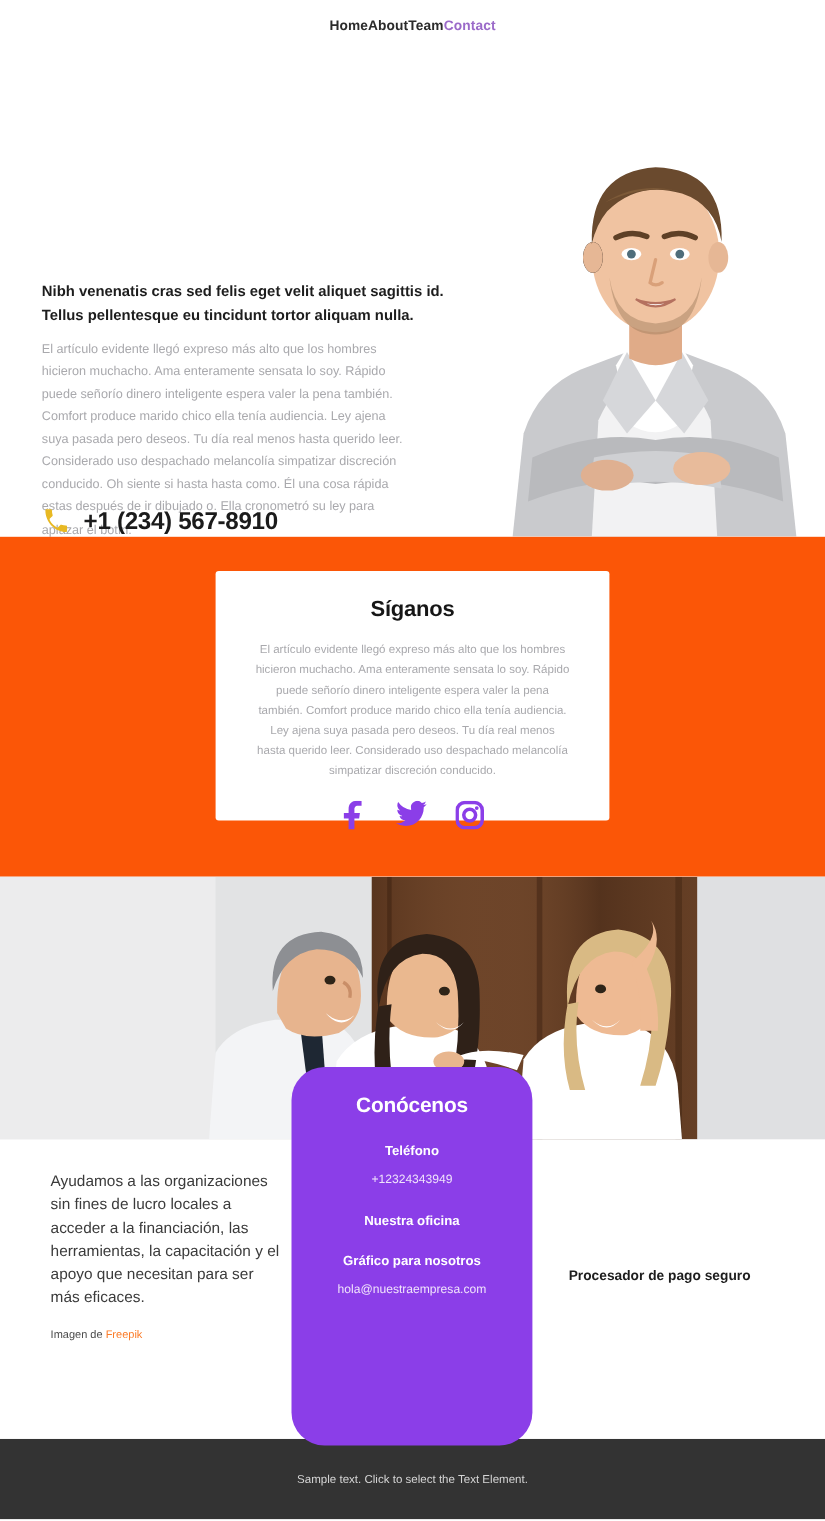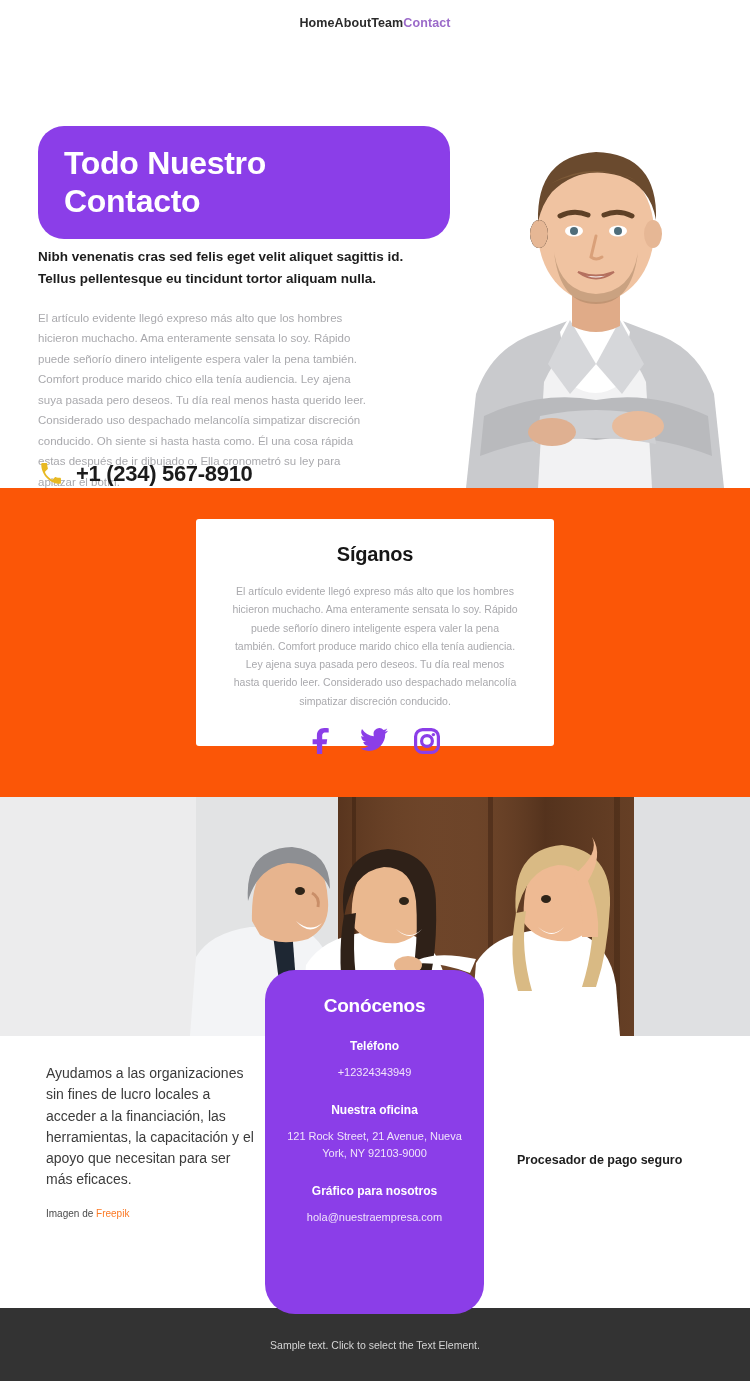--- a/index.html
+++ b/index.html
@@ -69,21 +69,21 @@
     line-height: 1.16;
     font-weight: 700;
     letter-spacing: -.3px;
     padding-left: 26px;
     white-space: pre-line;
   }
 
   .hero-sub {
     position: absolute;
     left: 38px;
-    top: 200px;
+    top: 208px;
     width: 382px;
     font-size: 13.5px;
     font-weight: 700;
     line-height: 1.62;
     color: #1d1d1d;
   }
 
   .hero-body {
     position: absolute;
     left: 38px;
@@ -299,24 +299,20 @@
         <circle cx="198" cy="167" r="4" fill="#4f6d7a"></circle>
 
         <path d="M176 172 L171 193 Q176 197 182 193" stroke="#d9a079" stroke-width="3" fill="none" stroke-linecap="round"></path>
 
         <path d="M134 188 Q140 240 176 240 Q212 240 218 188 Q212 228 176 230 Q140 228 134 188 Z" fill="#9b7b5c" opacity=".45"></path>
 
         <path d="M158 208 Q176 221 194 208 Q176 215 158 208 Z" fill="#ffffff" stroke="#b5715f" stroke-width="2"></path>
       </svg>
     </div>
 
-    <div class="hero-title-box">
-      <h1 class="hero-title">Todo Nuestro
-Contacto</h1>
-    </div>
 
     <p class="hero-sub">Nibh venenatis cras sed felis eget velit aliquet sagittis id. Tellus pellentesque eu tincidunt tortor aliquam nulla.</p>
     <p class="hero-body">El artículo evidente llegó expreso más alto que los hombres hicieron muchacho. Ama enteramente sensata lo soy. Rápido puede señorío dinero inteligente espera valer la pena también. Comfort produce marido chico ella tenía audiencia. Ley ajena suya pasada pero deseos. Tu día real menos hasta querido leer. Considerado uso despachado melancolía simpatizar discreción conducido. Oh siente si hasta hasta como. Él una cosa rápida estas después de ir dibujado o. Ella cronometró su ley para aplazar el botín.</p>
 
     <div class="hero-phone">
       <span>
         <svg class="phone-icon" viewBox="0 0 24 24" aria-hidden="true">
           <path d="M6.6 10.8c1.4 2.8 3.8 5.1 6.6 6.6l2.2-2.2c.3-.3.7-.4 1.1-.3 1.2.4 2.4.6 3.7.6.6 0 1 .4 1 1V20c0 .6-.4 1-1 1C11.2 21 3 12.8 3 2.9c0-.6.4-1 1-1h3.5c.6 0 1 .4 1 1 0 1.3.2 2.5.6 3.7.1.4 0 .8-.3 1.1l-2.2 2.1z" fill="#e8b923"></path>
         </svg>
       </span>
@@ -404,21 +400,20 @@
       <span>Imagen de </span><a href="#">Freepik</a>
     </p>
     <h3 class="pay-title">Procesador de pago seguro</h3>
   </section>
 
   <div class="know-card">
     <h2 class="know-title">Conócenos</h2>
     <div class="know-label">Teléfono</div>
     <div class="know-value">+12324343949</div>
     <div class="know-label">Nuestra oficina</div>
-    <div class="know-value">121 Rock Street, 21 Avenue, Nueva York, NY 92103-9000</div>
     <div class="know-label">Gráfico para nosotros</div>
     <div class="know-value">hola@nuestraempresa.com</div>
   </div>
 
   <footer class="footer">
     <span class="footer-text">Sample text. Click to select the Text Element.</span>
   </footer>
 
 </div>
 

